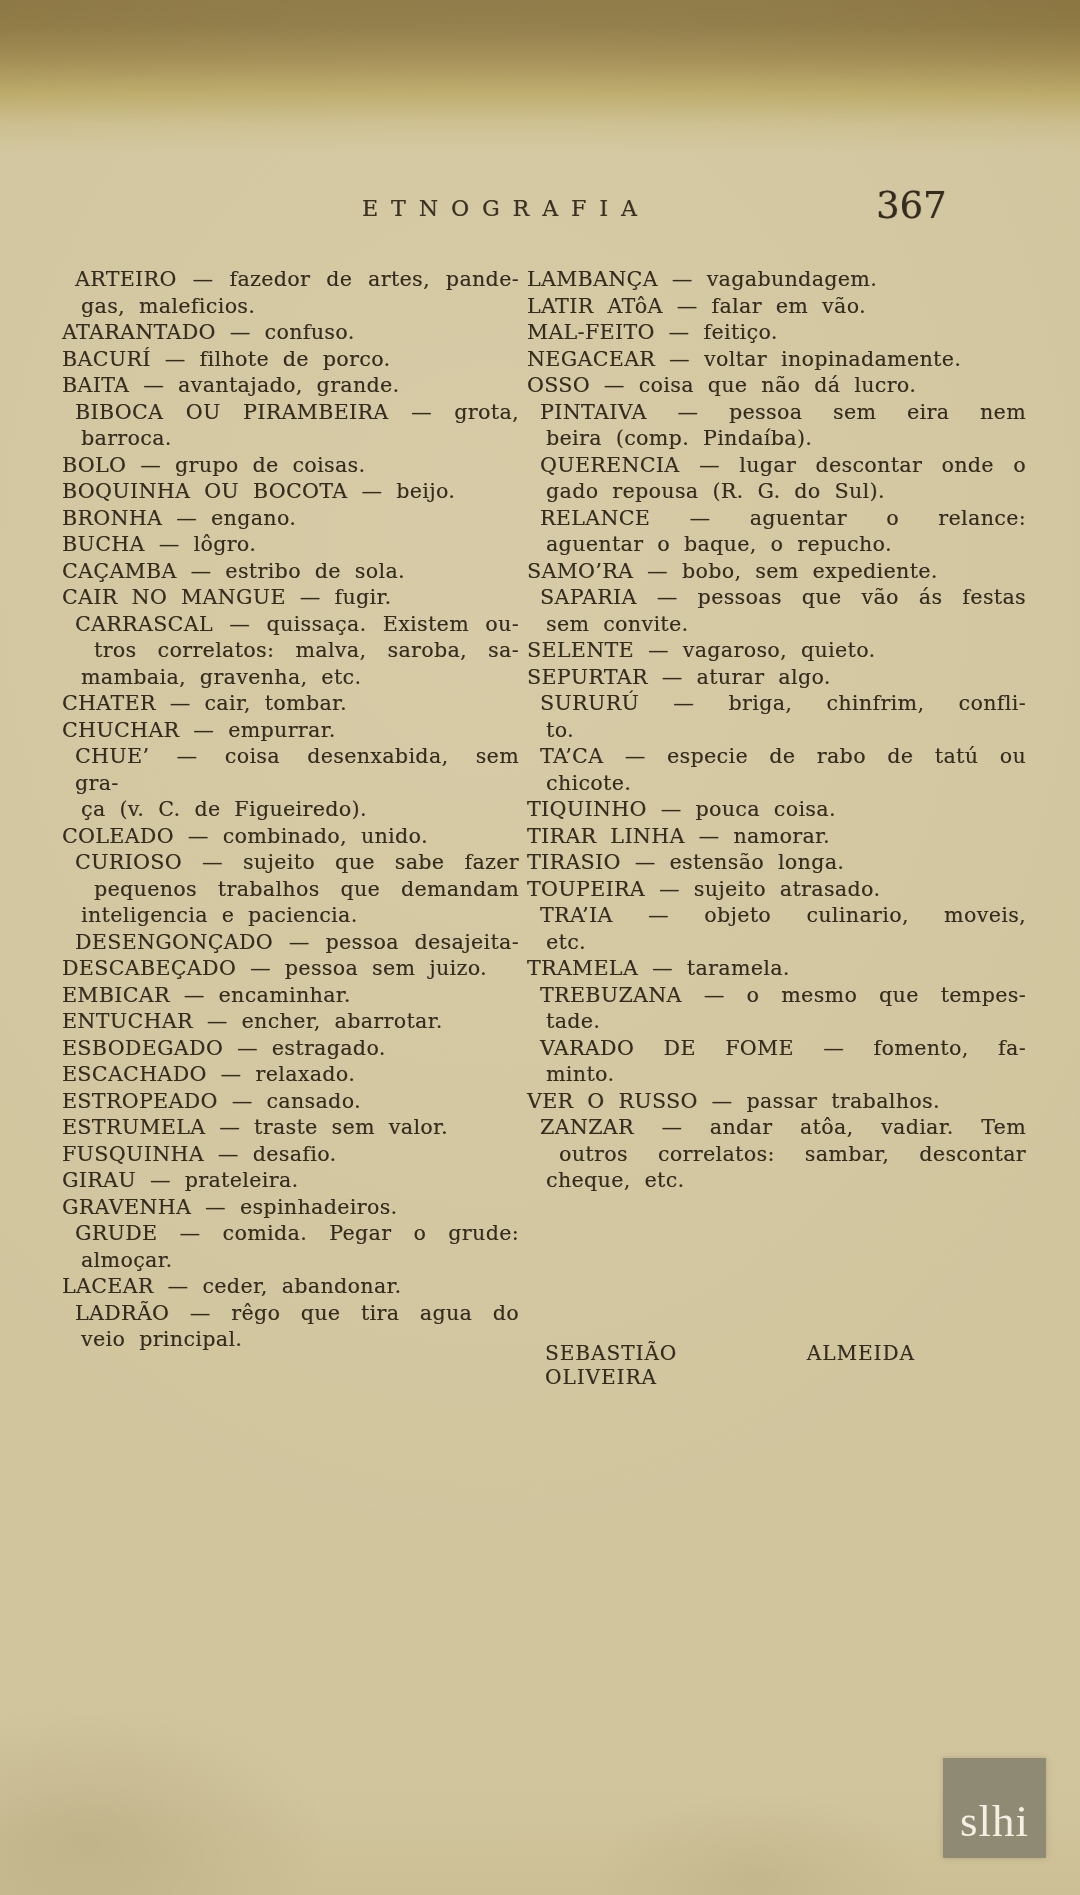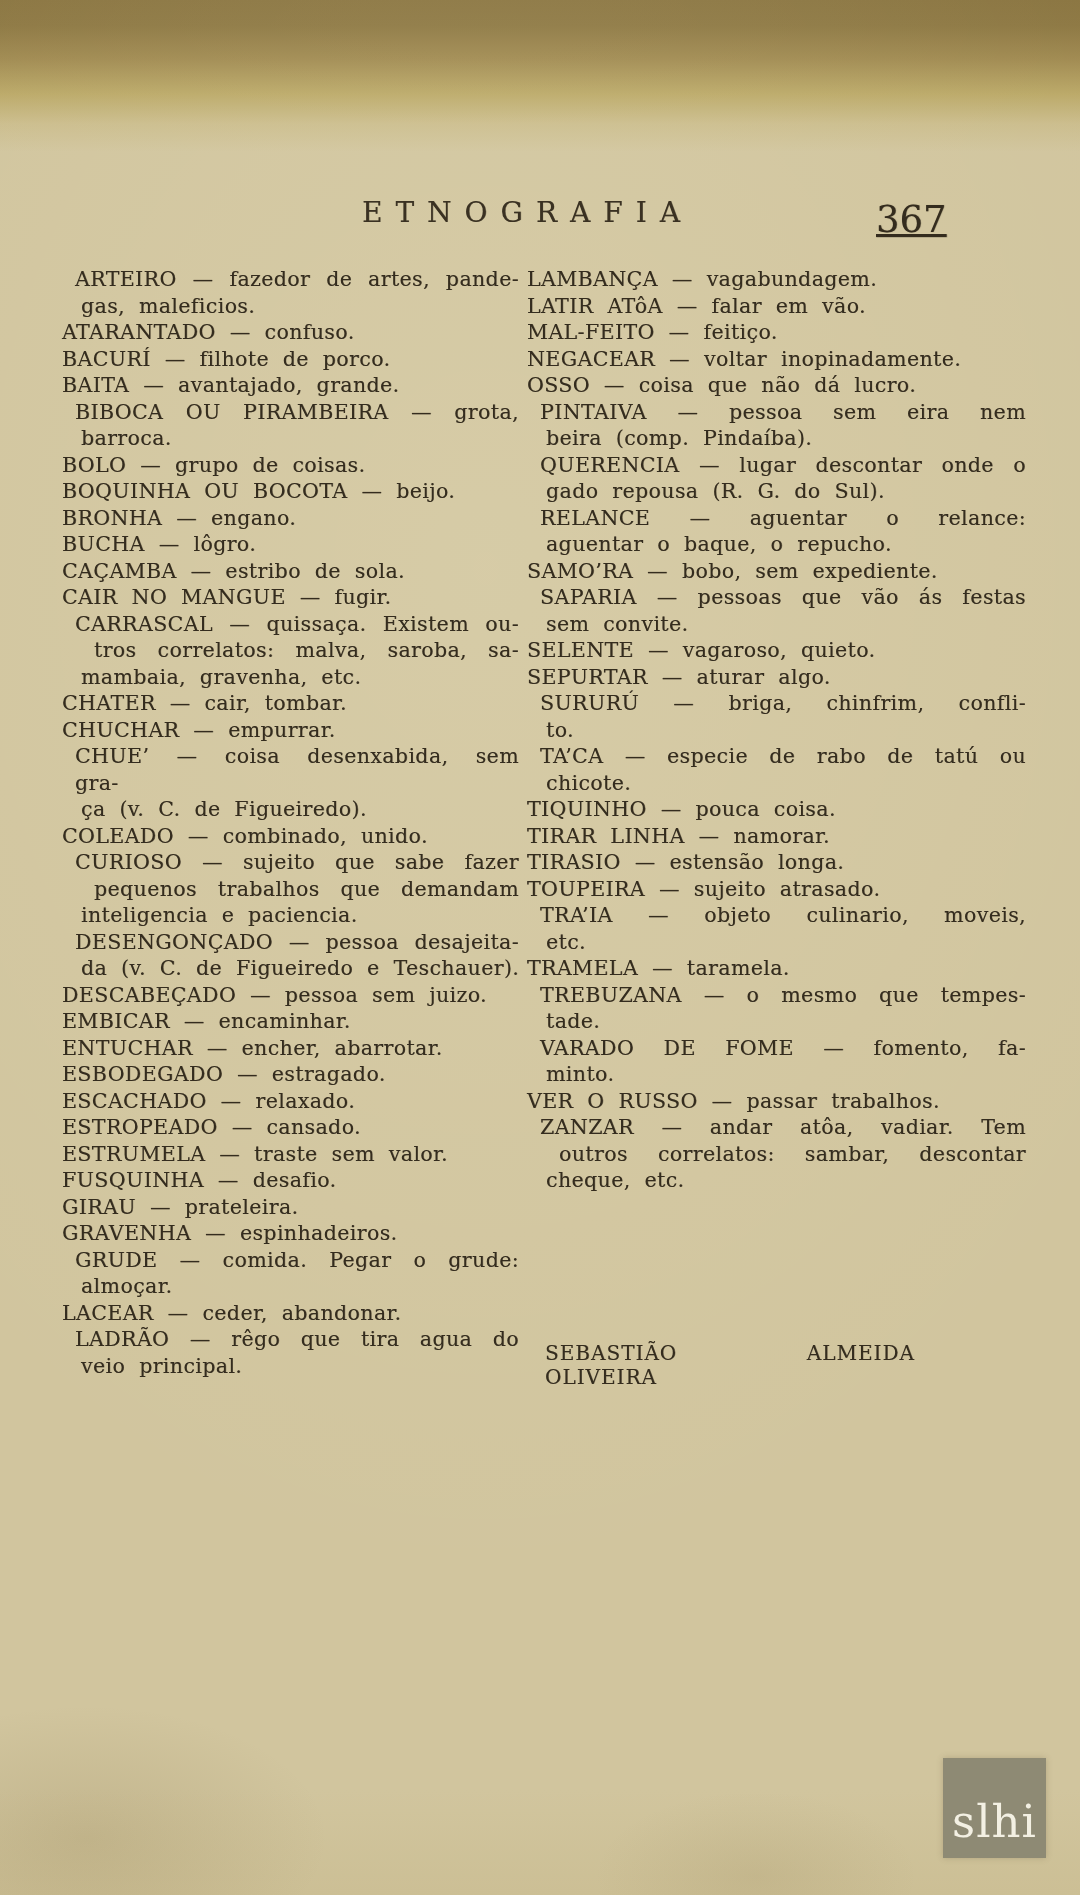--- a/index.html
+++ b/index.html
@@ -17,35 +17,34 @@
       linear-gradient(180deg,
         #8b7642 0px, #8e7944 26px, #a08a51 58px, #bba968 94px,
         #cbbd8d 124px, #d1c59e 152px, #d1c59e 1790px, #ccbf95 1895px);
     color: #342c1e;
   }
 
   .header-title {
     position: absolute;
     left: 362px;
     top: 196px;
-    font-size: 28px;
+    font-size: 22px;
     letter-spacing: 13px;
     color: #3a3122;
     text-shadow: 0.4px 0.4px 0.6px rgba(52,44,30,0.45);
     white-space: nowrap;
   }
 
   .page-number {
     position: absolute;
     left: 876px;
-    top: 198px;
+    top: 184px;
     font-size: 37px;
     color: #342c1e;
     text-shadow: 0.4px 0.4px 0.7px rgba(52,44,30,0.45);
-    text-decoration: underline;
   }
 
   .col {
     position: absolute;
     top: 266px;
   }
   .col-left  { left: 62px;  width: 457px; }
   .col-right { left: 527px; width: 499px; }
 
   .line {
@@ -81,20 +80,21 @@
     top: 1758px;
     width: 103px;
     height: 100px;
     background: #8e8a74;
     box-shadow: 0 0 6px rgba(90,80,50,0.25);
     display: flex;
     align-items: flex-end;
     justify-content: center;
     padding-bottom: 14px;
     box-sizing: border-box;
+    font-family: Liberation Serif, serif;
   }
   .watermark-text {
     color: #f3f0e3;
     font-size: 45px;
     line-height: 1;
     letter-spacing: 1px;
   }
 </style>
 </head>
 <body>
@@ -159,21 +159,20 @@
       <div>
         <div class="line">COLEADO — combinado, unido.</div>
       </div>
       <div>
         <div class="line full">CURIOSO — sujeito que sabe fazer</div>
         <div class="line ind full">pequenos trabalhos que demandam</div>
         <div class="line ind">inteligencia e paciencia.</div>
       </div>
       <div>
         <div class="line full">DESENGONÇADO — pessoa desajeita-</div>
-        <div class="line ind">da (v. C. de Figueiredo e Teschauer).</div>
       </div>
       <div>
         <div class="line">DESCABEÇADO — pessoa sem juizo.</div>
       </div>
       <div>
         <div class="line">EMBICAR — encaminhar.</div>
       </div>
       <div>
         <div class="line">ENTUCHAR — encher, abarrotar.</div>
       </div>

